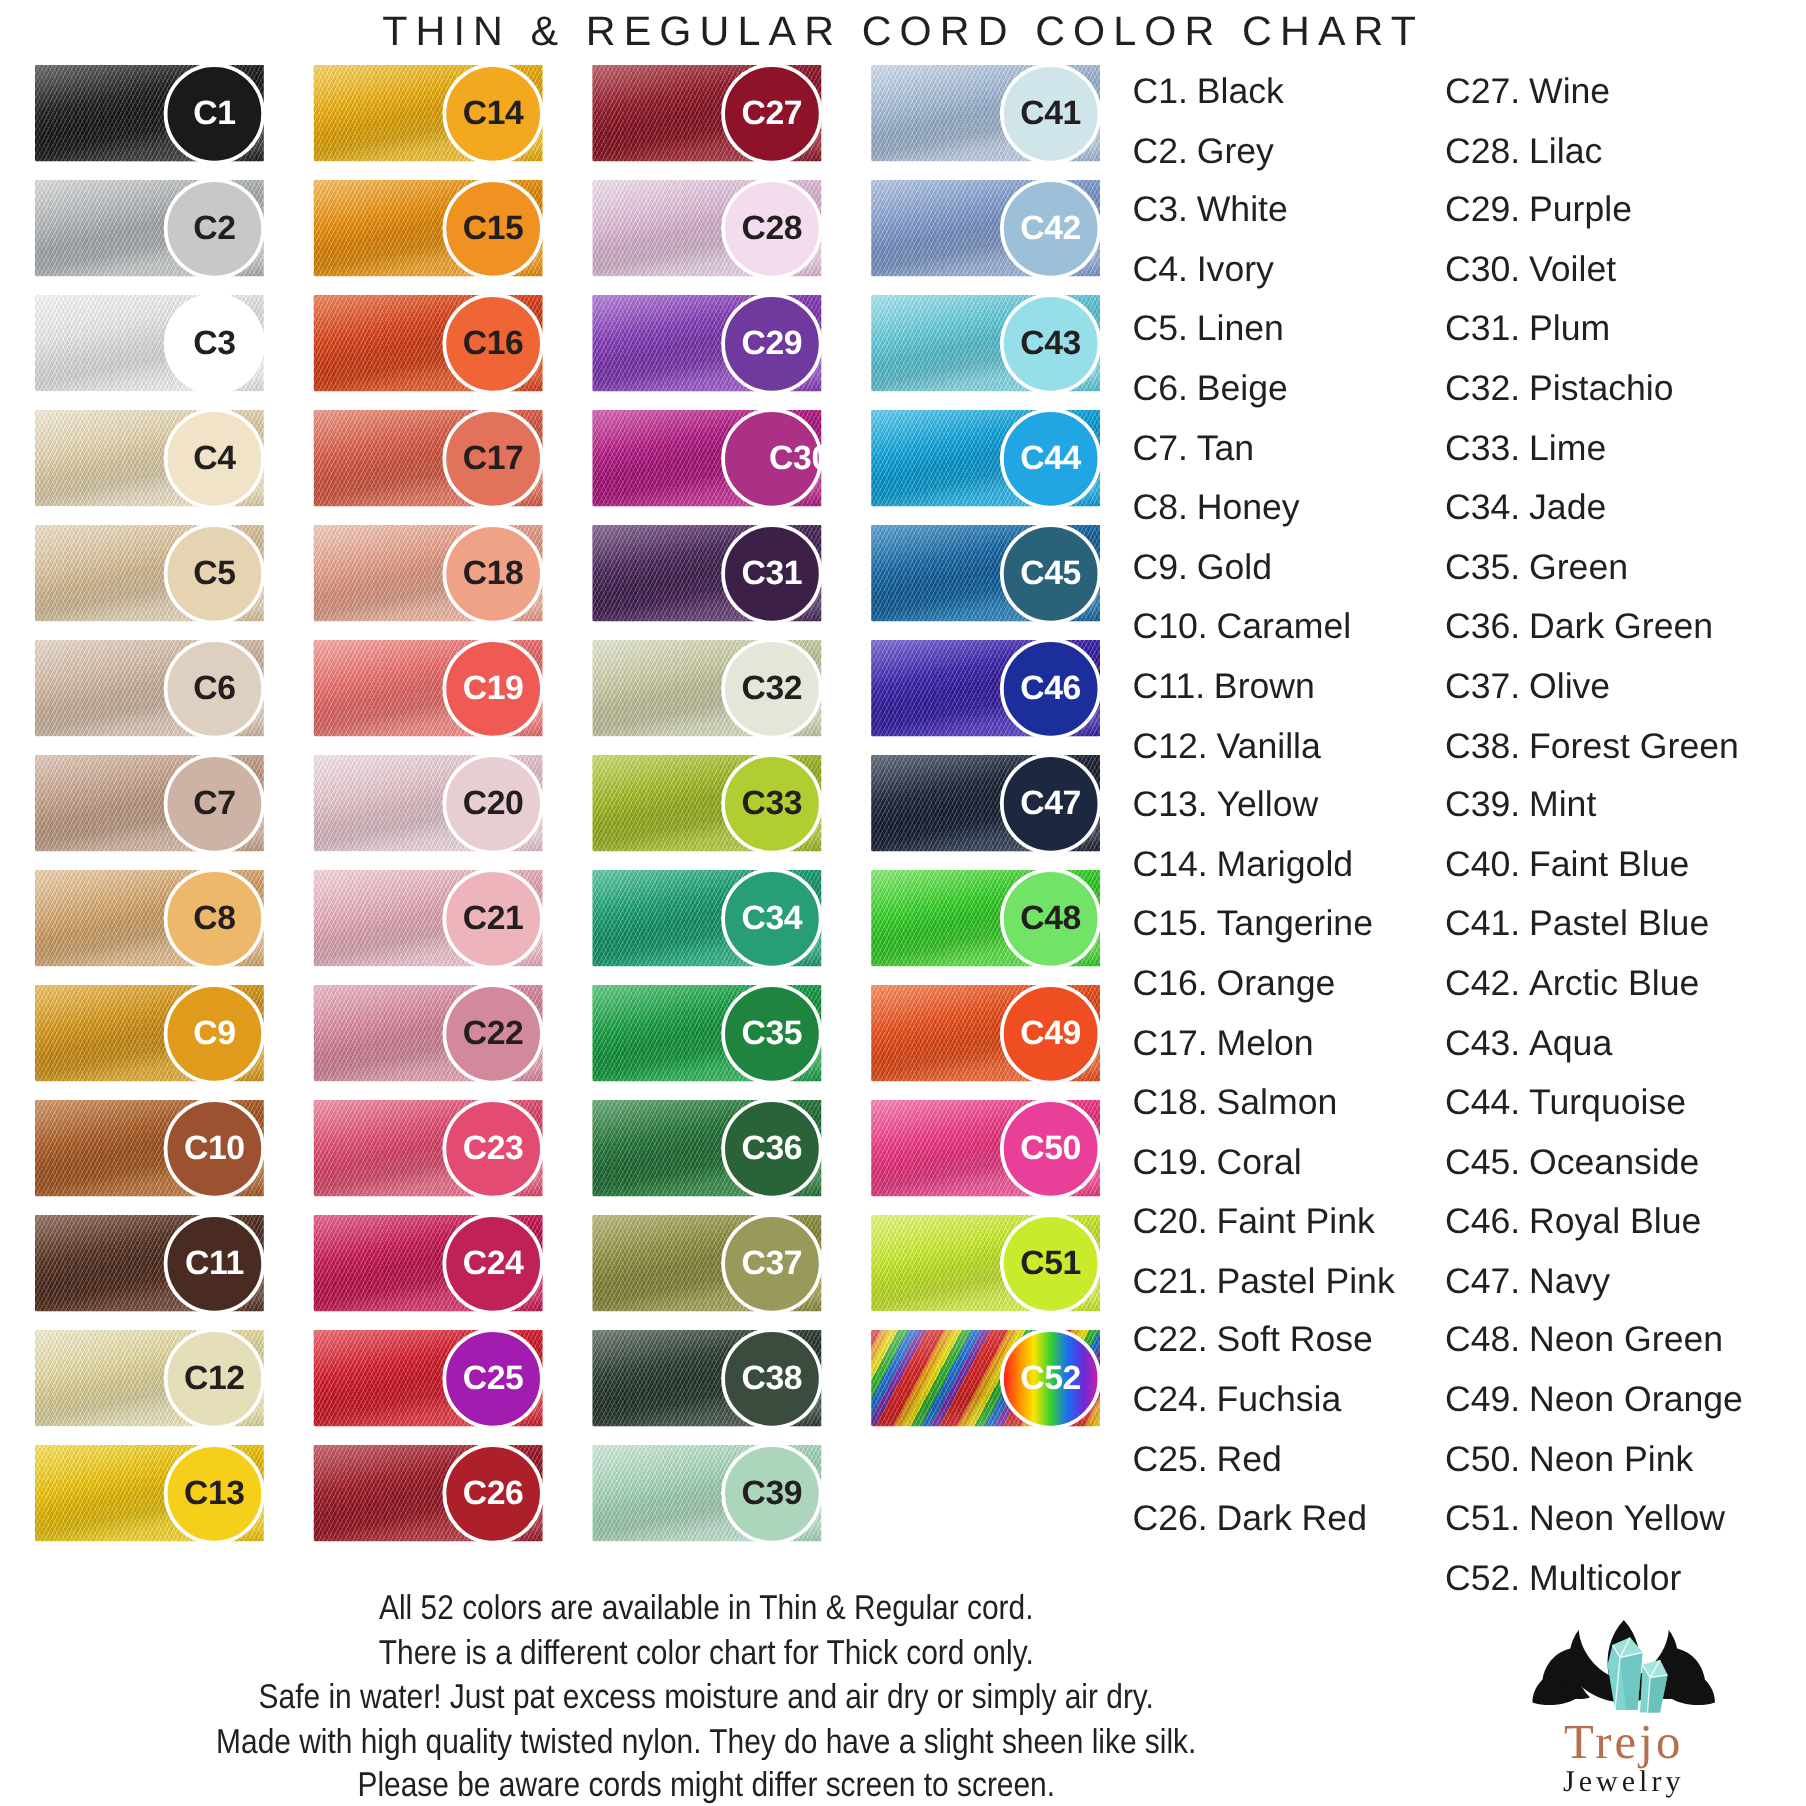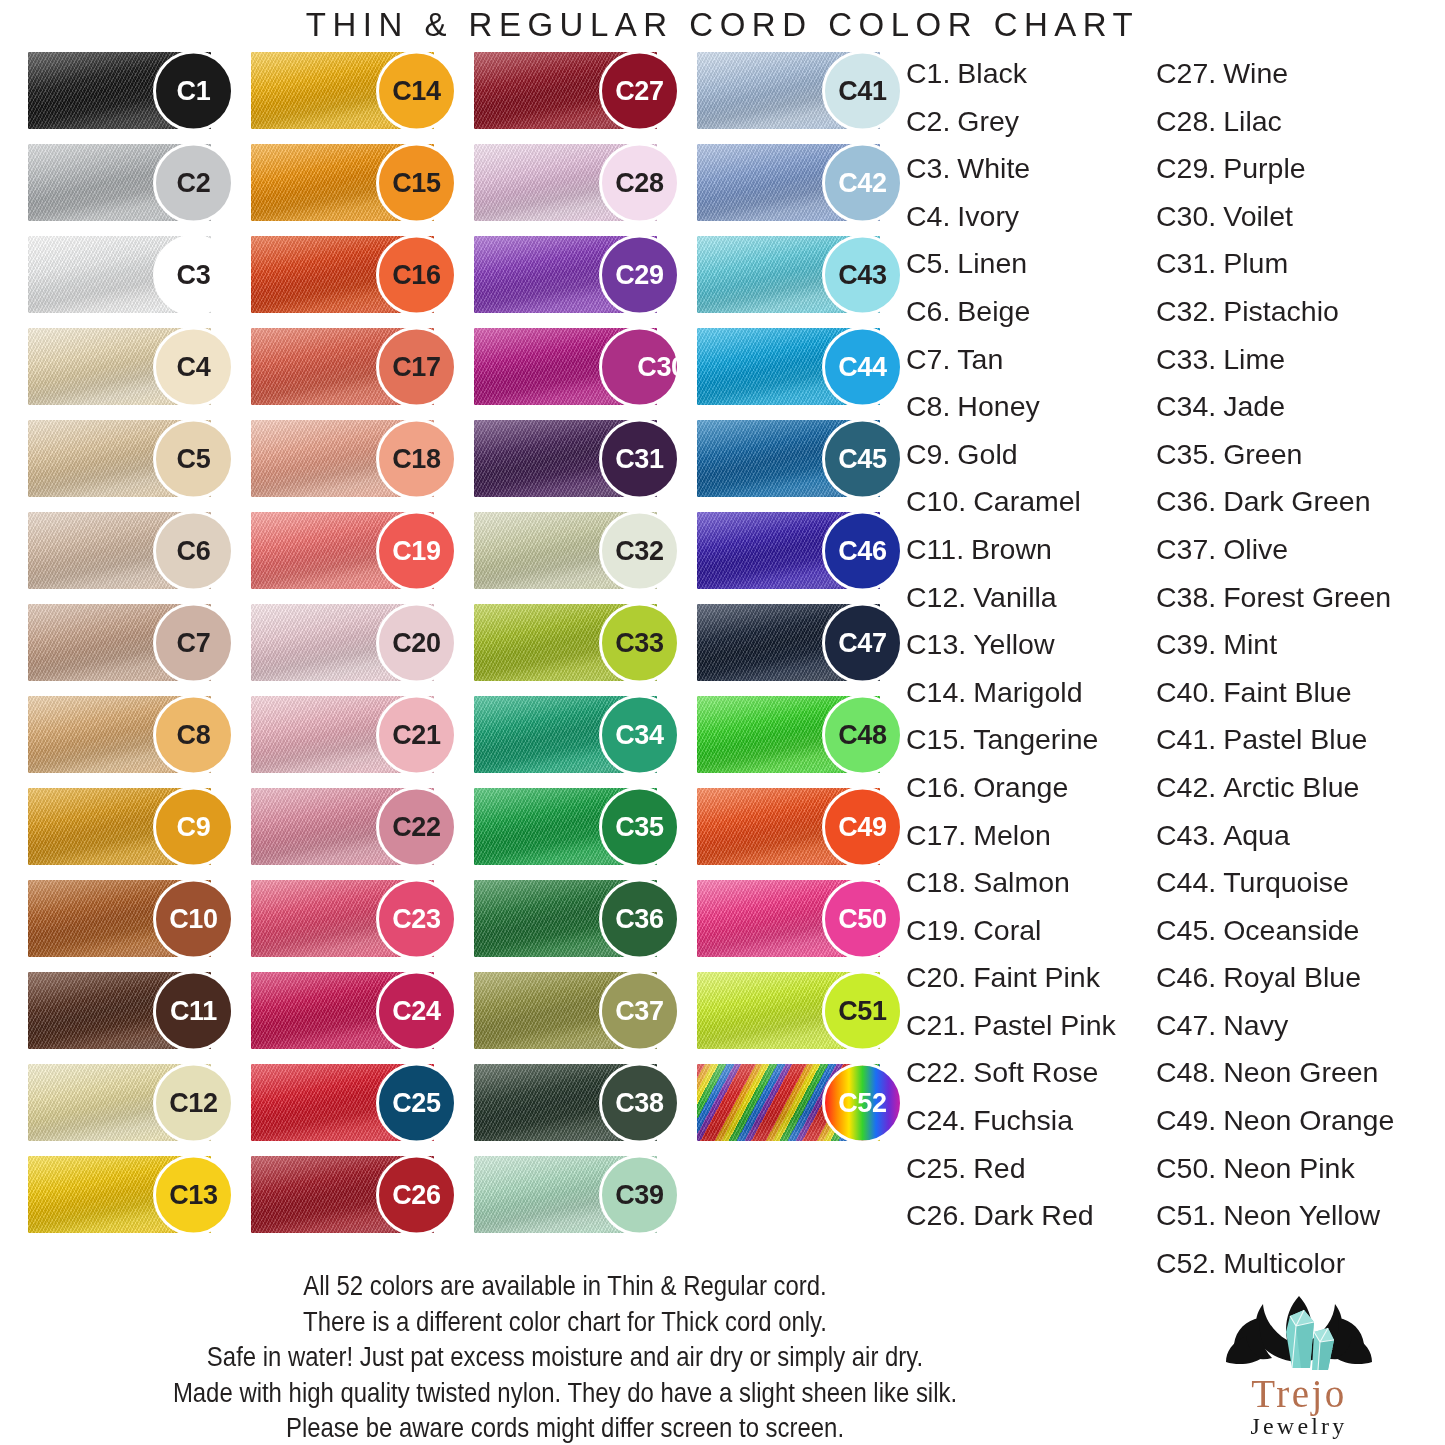--- a/index.html
+++ b/index.html
@@ -73,21 +73,21 @@
     position: absolute; inset: 0;
     background: linear-gradient(168deg,
       rgba(255,255,255,0.30) 0%,
       rgba(255,255,255,0.02) 34%,
       rgba(0,0,0,0.10) 62%,
       rgba(255,255,255,0.16) 88%,
       rgba(0,0,0,0.06) 100%);
   }
   .swatch-badge {
     position: absolute;
-    right: 3px; top: 50%;
+    right: 25px; top: 50%;
     transform: translateY(-50%);
     width: 81px; height: 81px;
     border-radius: 50%;
     border: 3px solid #ffffff;
     display: flex;
     align-items: center;
     justify-content: center;
     font-size: 27px;
     font-weight: bold;
     letter-spacing: -0.3px;
@@ -330,21 +330,21 @@
             <div class="tex"></div>
             <div class="sheen"></div>
           </div>
           <div class="swatch-badge" style="background: rgb(192, 33, 87); color: rgb(255, 255, 255);">C24</div>
         </div>
         <div class="swatch-row">
           <div class="swatch-band" style="background: linear-gradient(166deg, rgb(239, 42, 56) 0%, rgb(217, 20, 38) 48%, rgb(239, 42, 56) 74%, rgb(217, 20, 38) 100%);">
             <div class="tex"></div>
             <div class="sheen"></div>
           </div>
-          <div class="swatch-badge" style="background: #0c4a6e; color: rgb(255, 255, 255);">C25</div>
+          <div class="swatch-badge" style="background: #a21caf; color: rgb(255, 255, 255);">C25</div>
         </div>
         <div class="swatch-row">
           <div class="swatch-band" style="background: linear-gradient(166deg, rgb(185, 36, 48) 0%, rgb(157, 19, 33) 48%, rgb(185, 36, 48) 74%, rgb(157, 19, 33) 100%);">
             <div class="tex"></div>
             <div class="sheen"></div>
           </div>
           <div class="swatch-badge" style="background: rgb(173, 32, 41); color: rgb(255, 255, 255);">C26</div>
         </div>
       </div>
       <div class="swatch-column">

